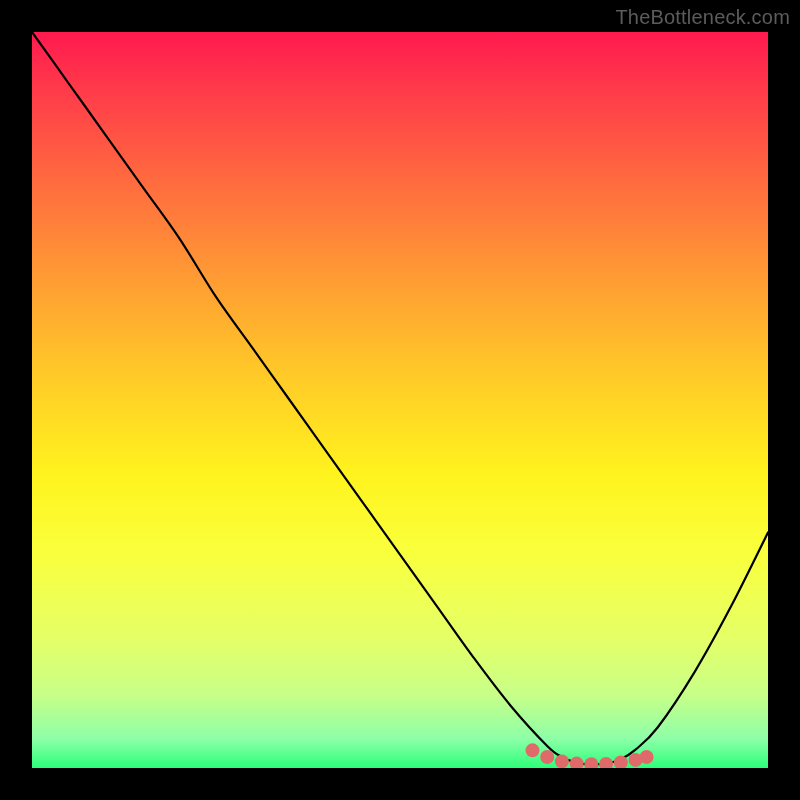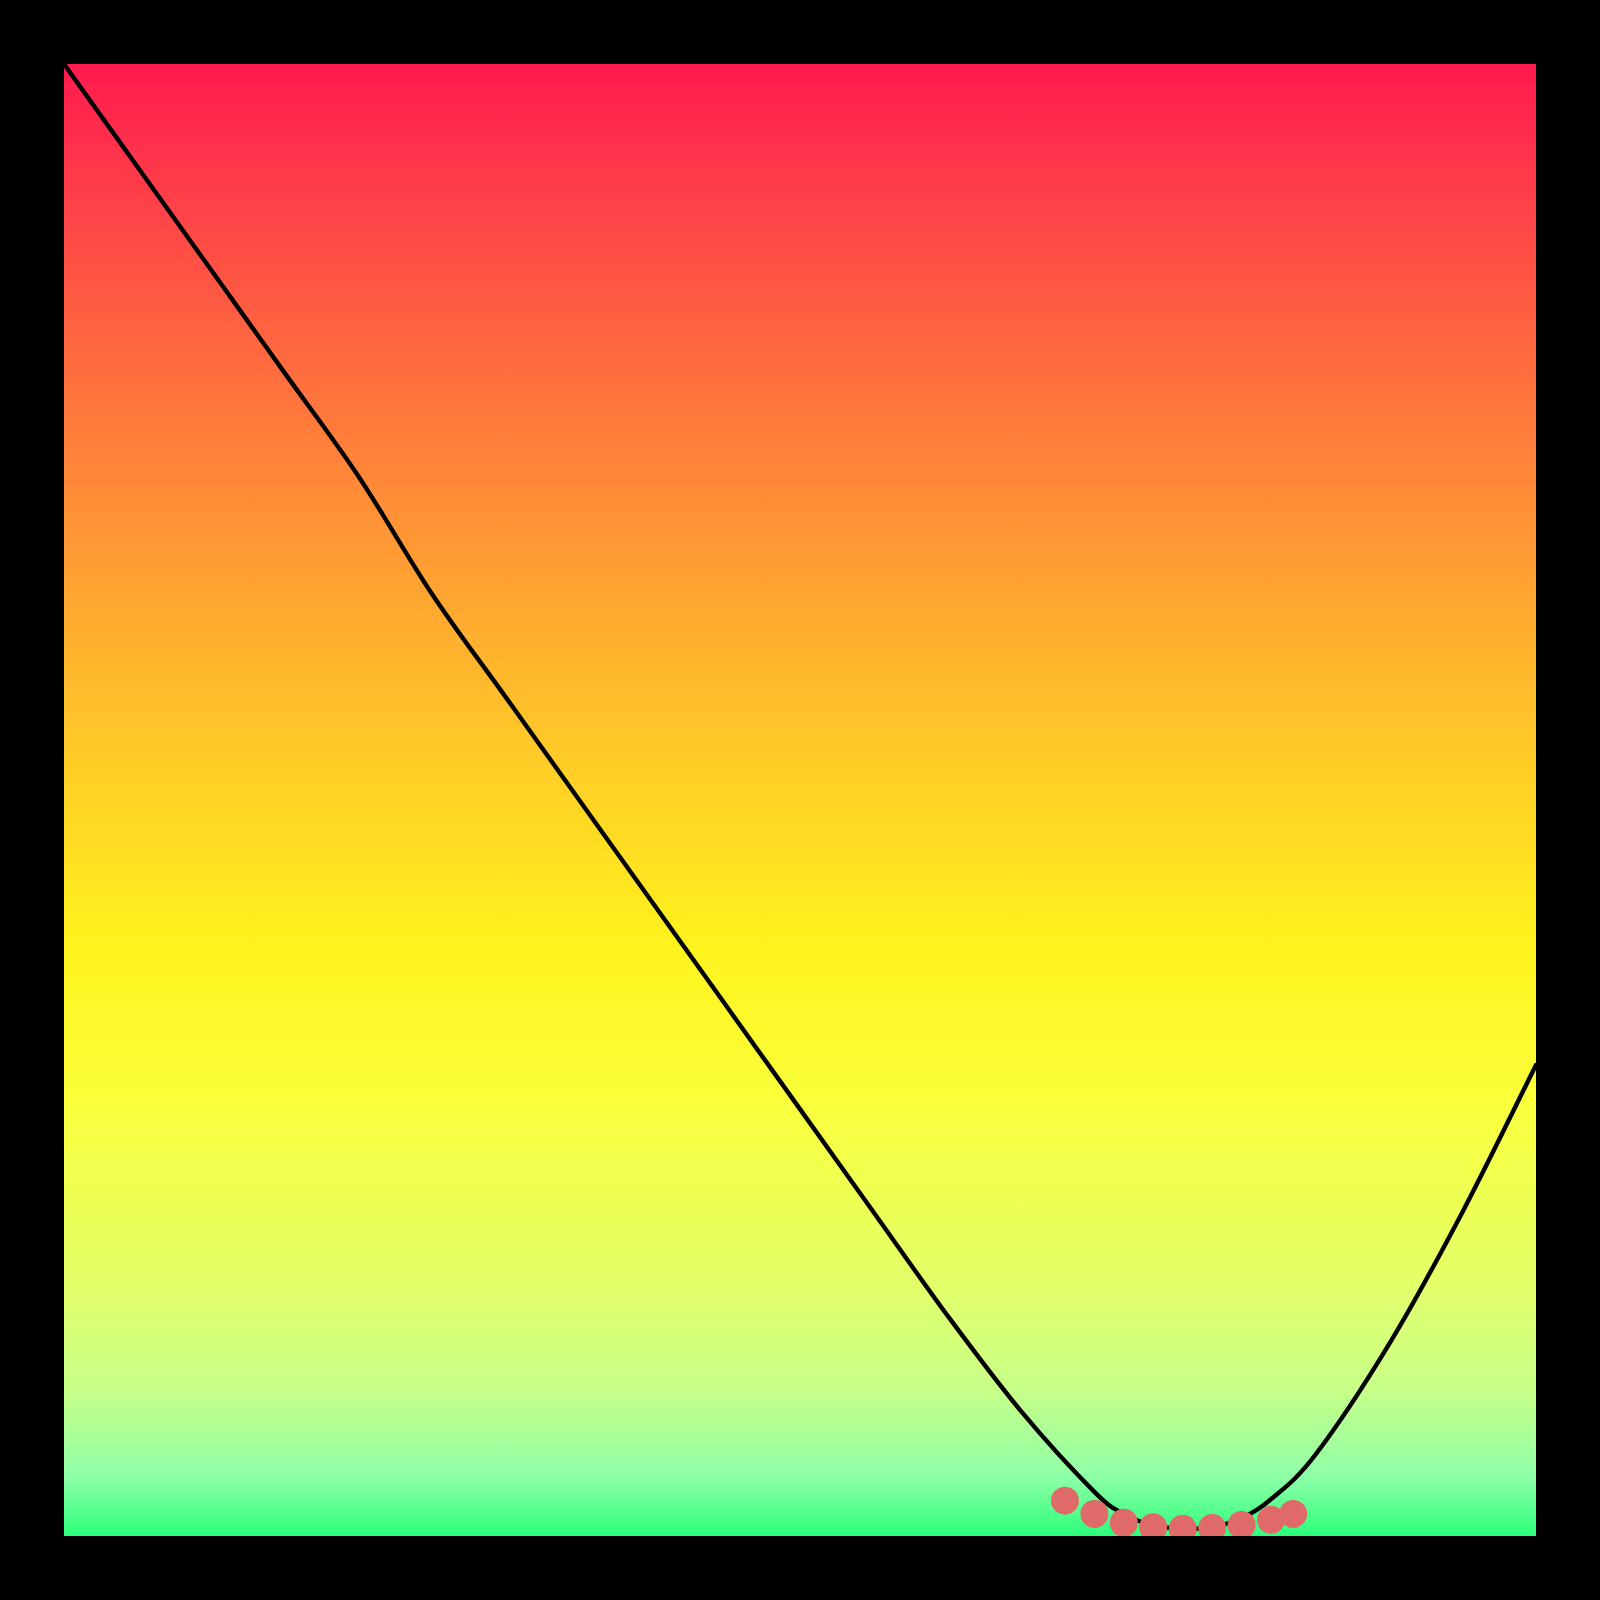--- a/index.html
+++ b/index.html
@@ -82,14 +82,15 @@
           <circle cx="544.64" cy="731.58" r="7" fill="#e06a6a"></circle>
           <circle cx="559.36" cy="732.32" r="7" fill="#e06a6a"></circle>
           <circle cx="574.08" cy="731.95" r="7" fill="#e06a6a"></circle>
           <circle cx="588.80" cy="730.48" r="7" fill="#e06a6a"></circle>
           <circle cx="603.52" cy="727.90" r="7" fill="#e06a6a"></circle>
           <circle cx="614.56" cy="724.96" r="7" fill="#e06a6a"></circle>
         </g>
     </svg>
   </div>
 
+  <div class="watermark">TheBottleneck.com</div>
 
 </div>
 
 </body></html>

